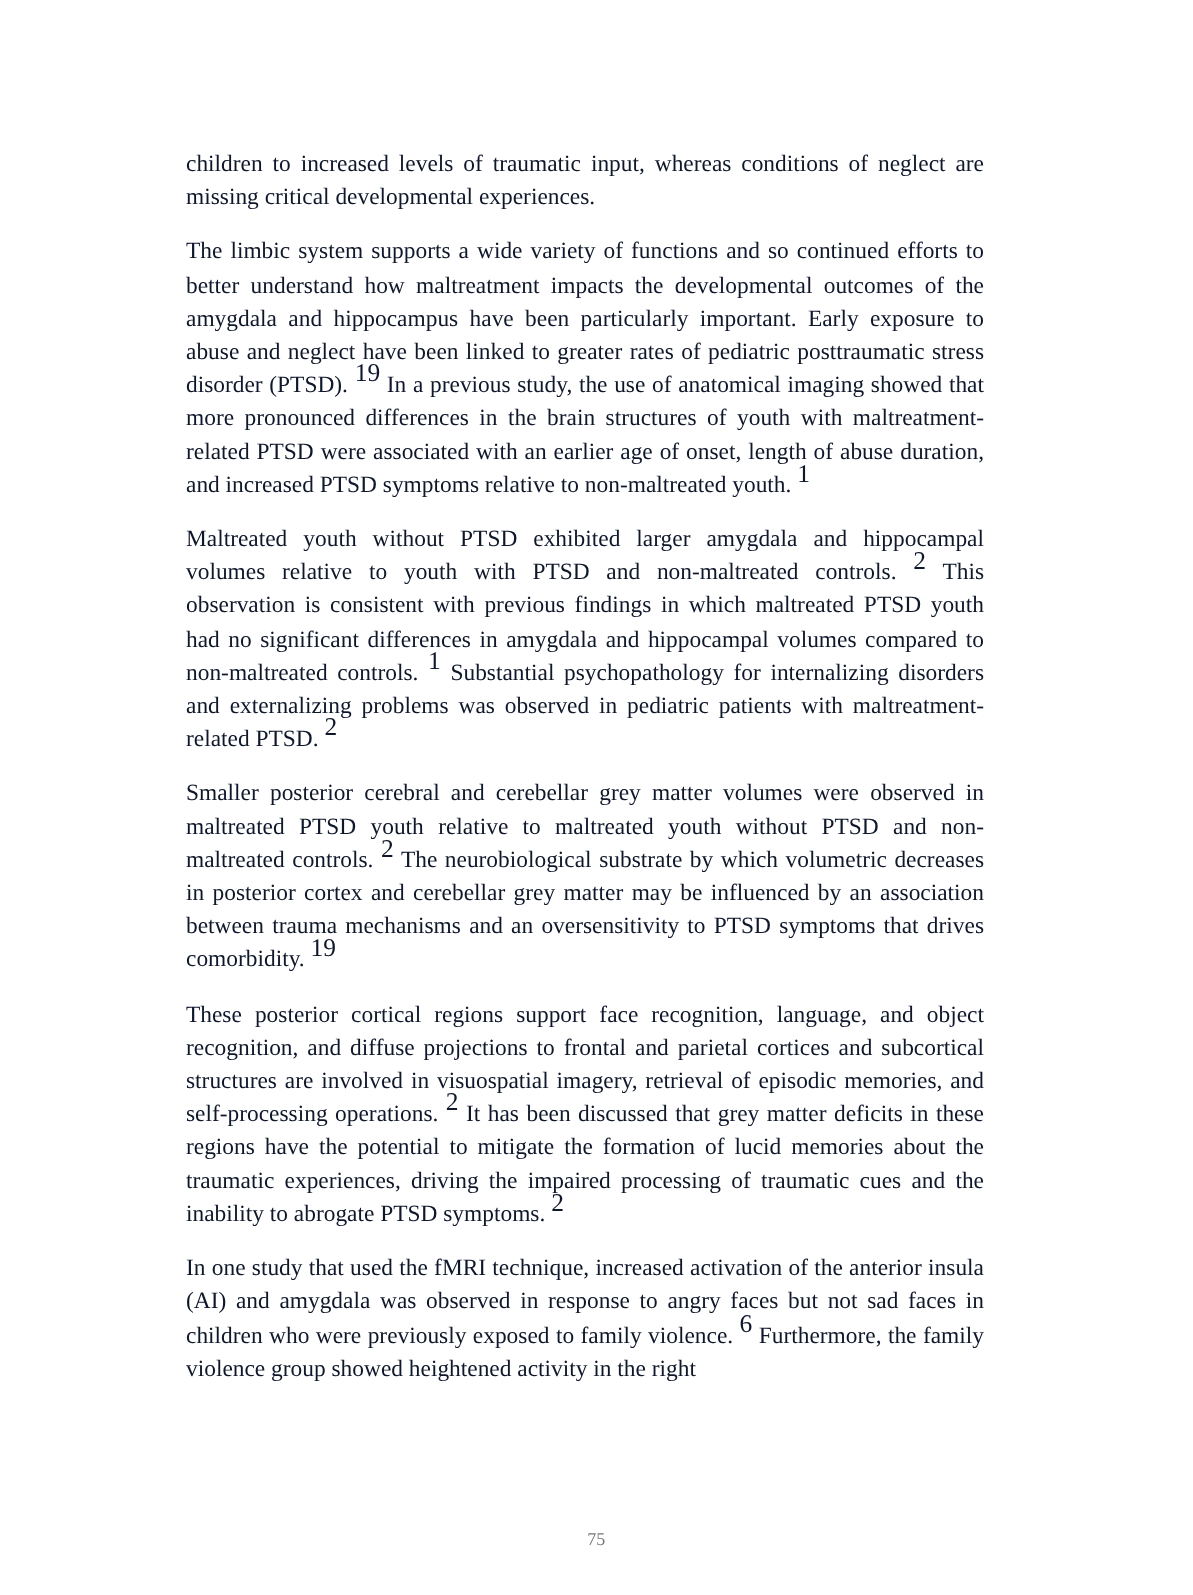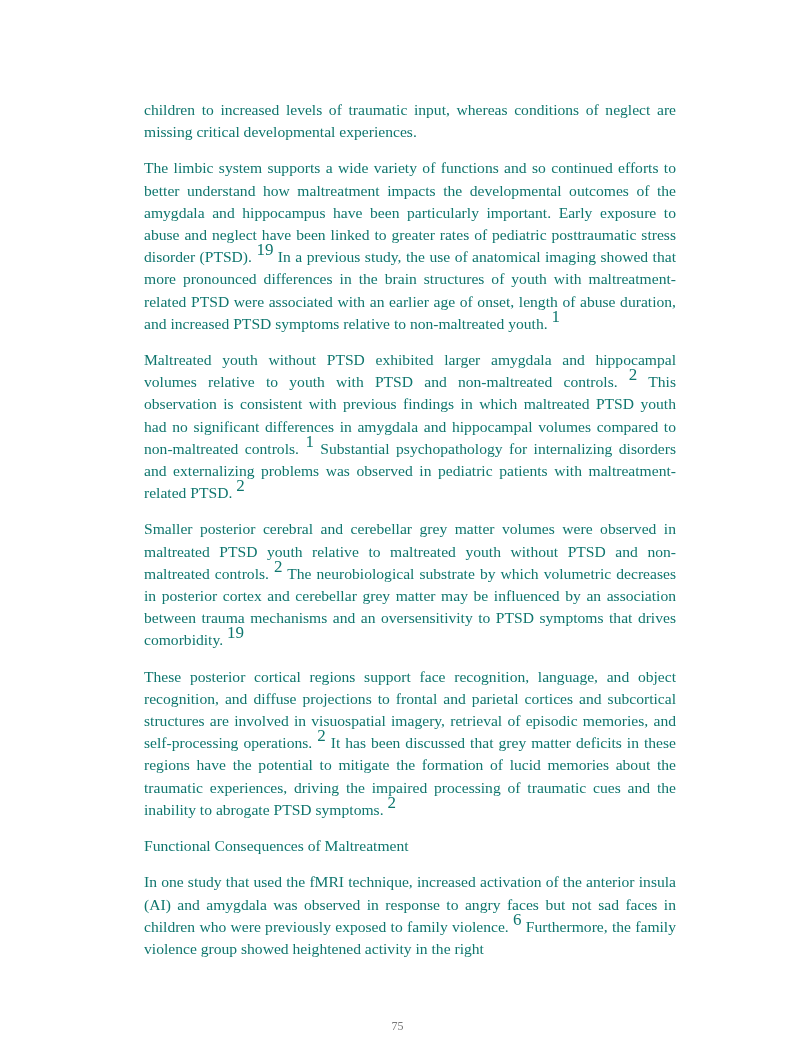--- a/index.html
+++ b/index.html
@@ -1,20 +1,20 @@
 <!DOCTYPE html>
 <html><head>
 <meta charset="utf-8">
 <style>
   html, body { margin: 0; padding: 0; background: #ffffff; }
   body { width: 795px; height: 1063px; position: relative; overflow: hidden; }
   .page {
-    position: absolute; left: 144px; top: 99px; width: 532px;
+    position: absolute; left: 124px; top: 99px; width: 532px;
     font-family: "Liberation Serif", "DejaVu Serif", serif;
-    font-size: 15.6px; line-height: 22.2px; color: #0f766e;
+    font-size: 15.6px; line-height: 22.2px; color: #0f172a;
   }
   .para { margin: 0 0 14px 0; text-align: justify; }
   .para span.seg { }
   sup { font-size: 17px; line-height: 0; vertical-align: 7px; }
   .heading { margin: 0 0 14px 0; text-align: left; }
   .pagenum {
     position: absolute; top: 1019px; left: 0; width: 795px; text-align: center;
     font-family: "Liberation Serif", "DejaVu Serif", serif;
     font-size: 12px; color: #777777;
   }
@@ -23,19 +23,18 @@
 <body>
 
 <div class="page">
   <div id="paras">
       <div class="para"><span class="seg">children to increased levels of traumatic input, whereas conditions of neglect are missing critical developmental experiences.</span></div>
       <div class="para"><span class="seg">The limbic system supports a wide variety of functions and so continued efforts to better understand how maltreatment impacts the developmental outcomes of the amygdala and hippocampus have been particularly important. Early exposure to abuse and neglect have been linked to greater rates of pediatric posttraumatic stress disorder (PTSD). </span><sup>19</sup><span class="seg"> In a previous study, the use of anatomical imaging showed that more pronounced differences in the brain structures of youth with maltreatment-related PTSD were associated with an earlier age of onset, length of abuse duration, and increased PTSD symptoms relative to non-maltreated youth. </span><sup>1</sup></div>
       <div class="para"><span class="seg">Maltreated youth without PTSD exhibited larger amygdala and hippocampal volumes relative to youth with PTSD and non-maltreated controls. </span><sup>2</sup><span class="seg"> This observation is consistent with previous findings in which maltreated PTSD youth had no significant differences in amygdala and hippocampal volumes compared to non-maltreated controls. </span><sup>1</sup><span class="seg"> Substantial psychopathology for internalizing disorders and externalizing problems was observed in pediatric patients with maltreatment-related PTSD. </span><sup>2</sup></div>
       <div class="para"><span class="seg">Smaller posterior cerebral and cerebellar grey matter volumes were observed in maltreated PTSD youth relative to maltreated youth without PTSD and non-maltreated controls. </span><sup>2</sup><span class="seg"> The neurobiological substrate by which volumetric decreases in posterior cortex and cerebellar grey matter may be influenced by an association between trauma mechanisms and an oversensitivity to PTSD symptoms that drives comorbidity. </span><sup>19</sup></div>
       <div class="para"><span class="seg">These posterior cortical regions support face recognition, language, and object recognition, and diffuse projections to frontal and parietal cortices and subcortical structures are involved in visuospatial imagery, retrieval of episodic memories, and self-processing operations. </span><sup>2</sup><span class="seg"> It has been discussed that grey matter deficits in these regions have the potential to mitigate the formation of lucid memories about the traumatic experiences, driving the impaired processing of traumatic cues and the inability to abrogate PTSD symptoms. </span><sup>2</sup></div>
     </div>
-  <div class="heading">Functional Consequences of Maltreatment</div>
   <div id="final">
       <div class="para"><span class="seg">In one study that used the fMRI technique, increased activation of the anterior insula (AI) and amygdala was observed in response to angry faces but not sad faces in children who were previously exposed to family violence. </span><sup>6</sup><span class="seg"> Furthermore, the family violence group showed heightened activity in the right</span></div>
     </div>
 </div>
 
 <div class="pagenum">75</div>
 
 </body></html>

